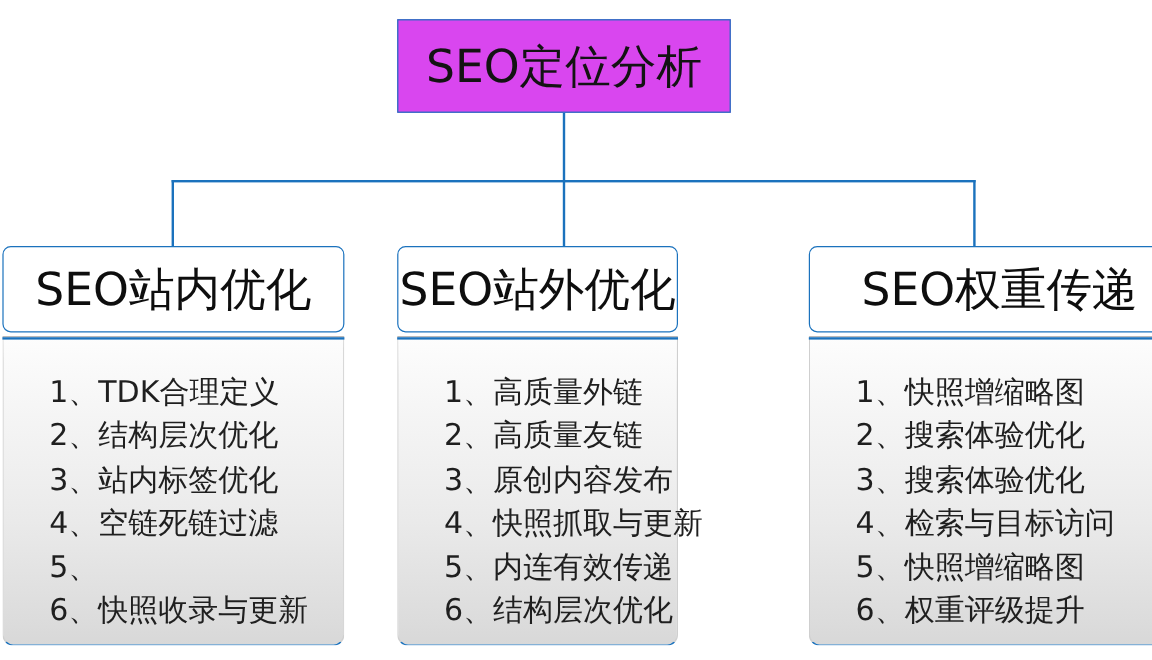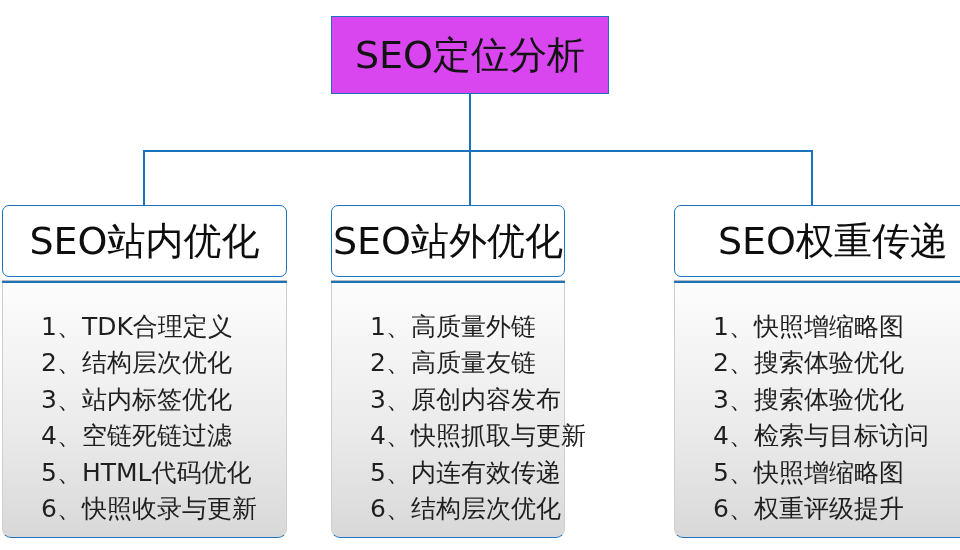--- a/index.html
+++ b/index.html
@@ -157,21 +157,20 @@
         <li class="item">
           <span class="item-index">3、</span>
           <span class="item-text">站内标签优化</span>
         </li>
         <li class="item">
           <span class="item-index">4、</span>
           <span class="item-text">空链死链过滤</span>
         </li>
         <li class="item">
           <span class="item-index">5、</span>
-          <span class="item-text">HTML代码优化</span>
         </li>
         <li class="item">
           <span class="item-index">6、</span>
           <span class="item-text">快照收录与更新</span>
         </li>
       </ul>
     </div>
   </div>
 
   <div class="column col-1">

